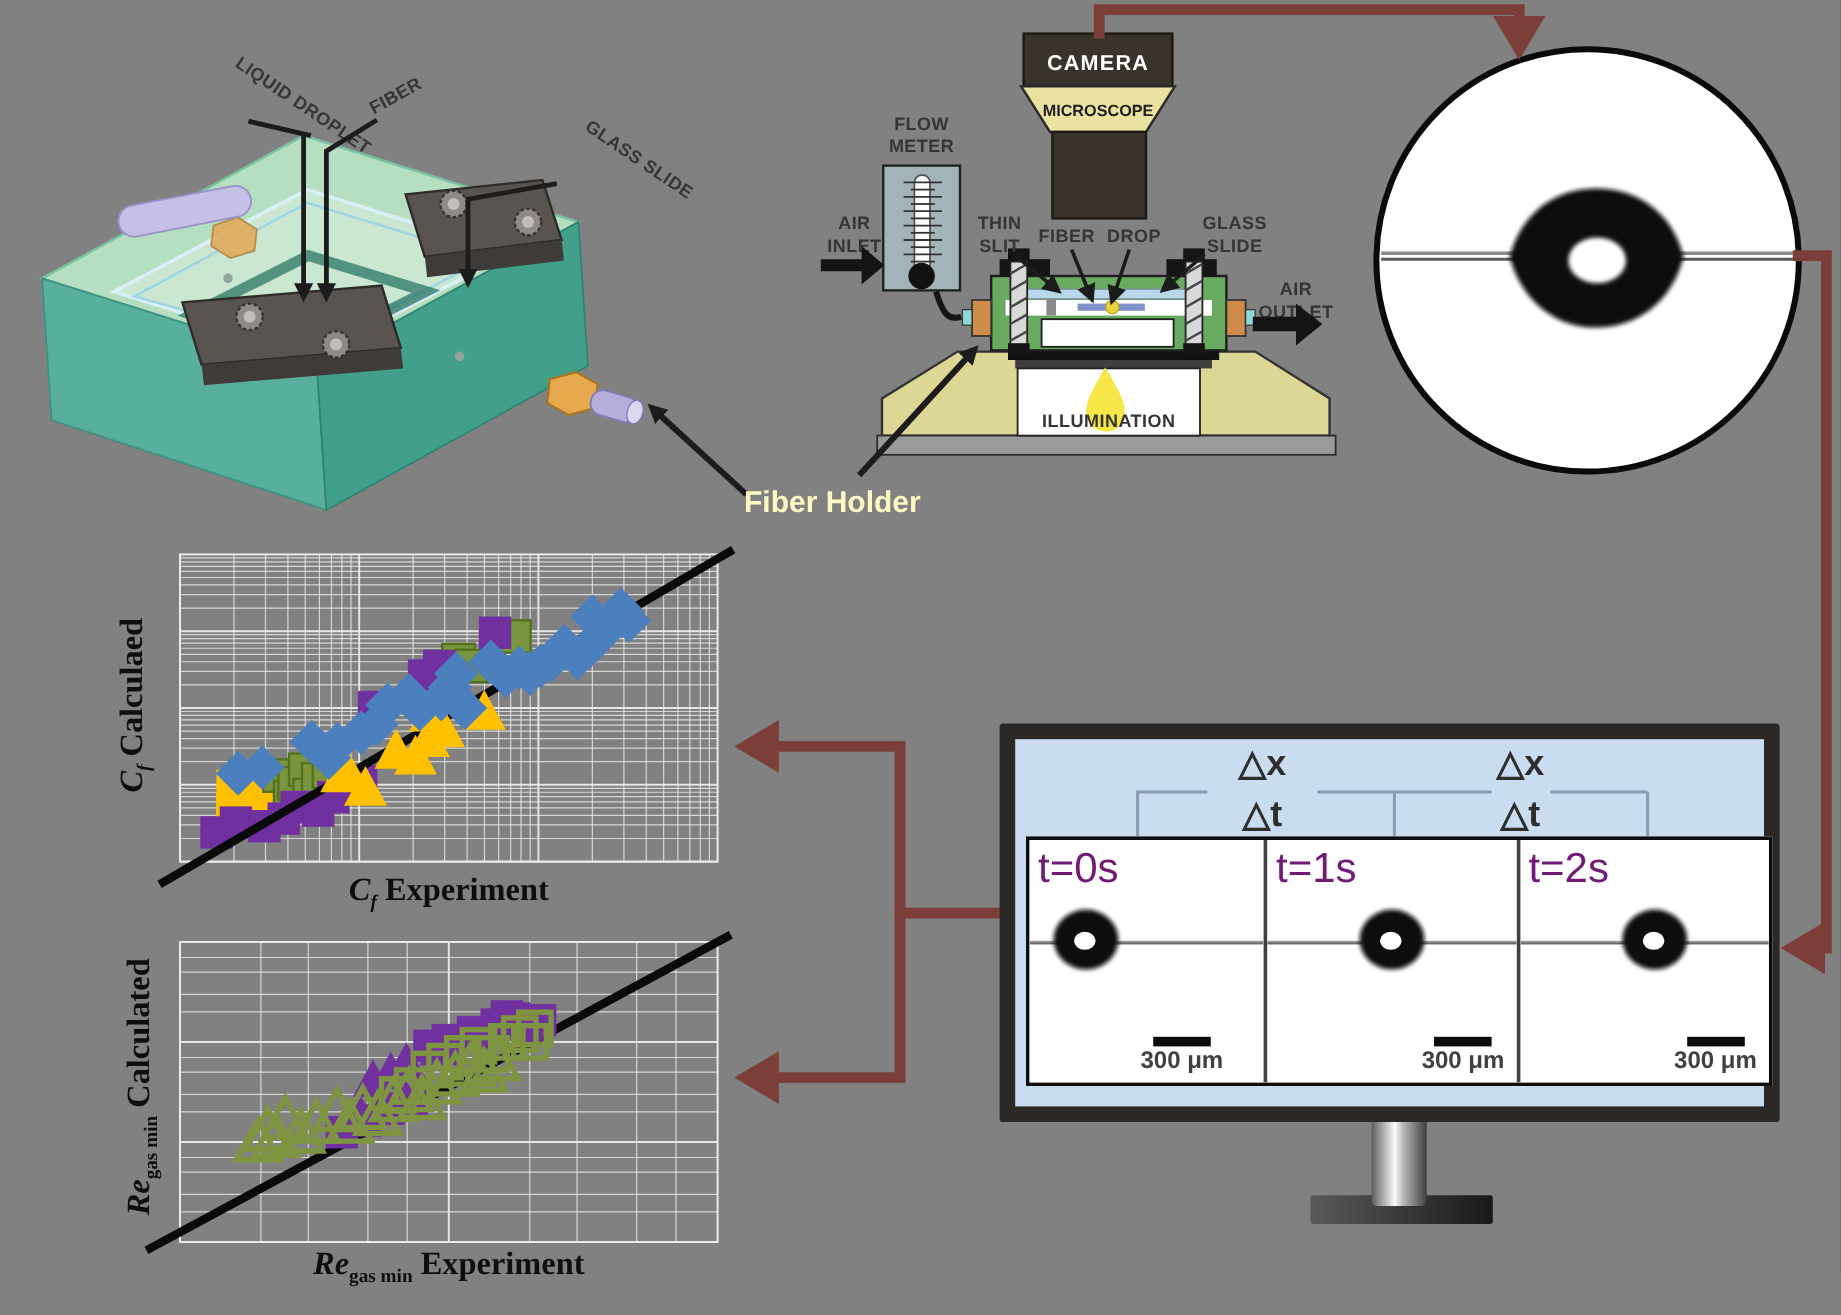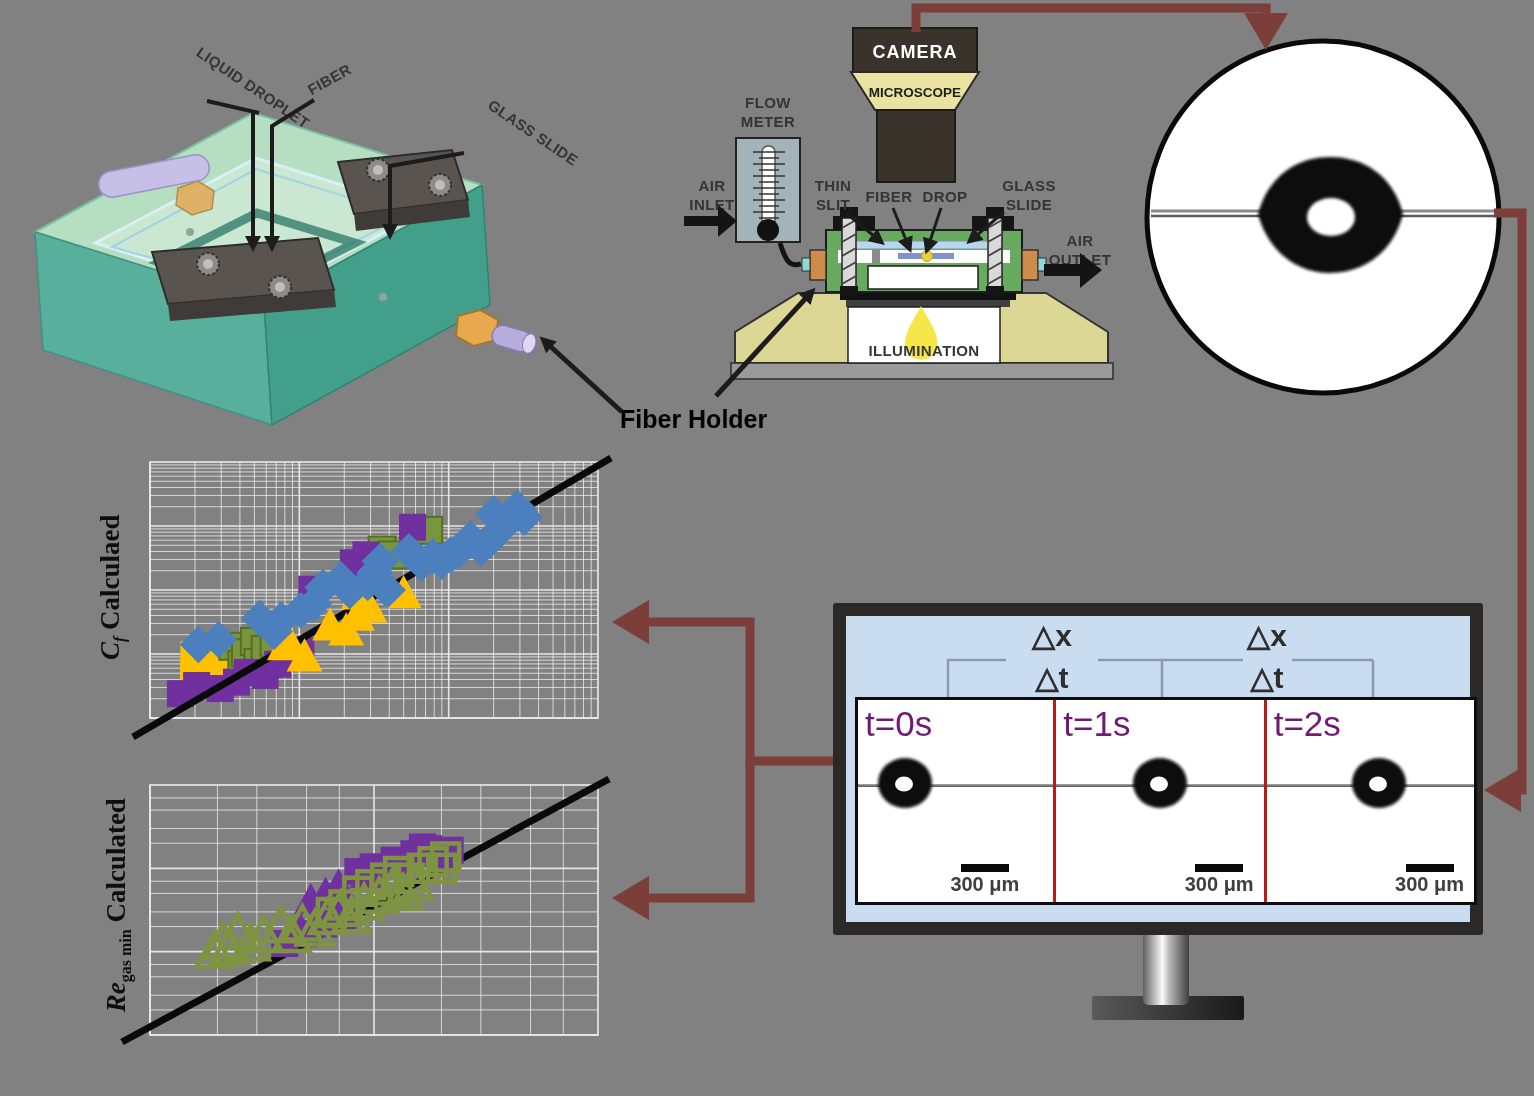--- a/index.html
+++ b/index.html
@@ -12,33 +12,33 @@
   .axlab{font-size:27px;font-weight:600;text-align:center;}
   .axlab i{font-style:italic;}
   .axlab sub{font-size:16px;font-weight:bold;}
   
   #monitor{left:833px;top:603px;width:650px;height:332px;background:#2b2826;border-radius:3px;}
   #mon-screen{left:13px;top:13px;width:624px;height:306px;background:#c9dcf0;position:absolute;}
   .frac{position:absolute;width:90px;text-align:center;font-size:30px;font-weight:bold;color:#2e2e2e;}
   #panels{position:absolute;left:9px;top:81px;width:616px;height:202px;display:flex;
           border:3px solid #0d0d0d;background:#fff;}
   .panel{position:relative;flex:1 1 0;background:#fff;overflow:hidden;}
-  .panel + .panel{border-left:3px solid #b91c1c;padding-left:12px;}
+  .panel + .panel{border-left:3px solid #404040;padding-left:12px;}
   .tlabel{position:absolute;left:7px;top:4px;font-size:35px;color:#701a75;}
   .fiberline{position:absolute;left:0;top:84px;width:100%;height:3px;
              background:linear-gradient(180deg,#aaa,#555);}
   .dropsvg{position:absolute;top:52px;width:76px;height:64px;}
   .scale{position:absolute;bottom:6px;right:10px;text-align:center;}
   .scale .bar{width:48px;height:8px;background:#0a0a0a;margin:0 auto 1px auto;}
   .scale .txt{font-size:20px;font-weight:bold;color:#404040;white-space:nowrap;}
   #stand-col{left:1143px;top:935px;width:46px;height:70px;border-radius:0 0 5px 5px;
     background:linear-gradient(90deg,#5e5e5e,#fbfbfb 42%,#b5b5b5 58%,#3f3f3f);}
   #stand-base{left:1092px;top:996px;width:152px;height:24px;border-radius:2px;
     background:linear-gradient(90deg,#5a5a5a,#191919);}
-  #fiber-holder{left:620px;top:405px;width:170px;font-size:25px;font-weight:600;color:#000000;}
+  #fiber-holder{left:620px;top:405px;width:170px;font-size:25px;font-weight:600;color:#fef9c3;}
 </style>
 </head>
 <body>
 
 <div id="canvas">
 
   <svg class="abs" width="1534" height="1096" viewBox="0 0 1534 1096">
     <defs>
       <marker id="ah-m" markerUnits="userSpaceOnUse" markerWidth="40" markerHeight="46" refX="3" refY="23" orient="auto">
         <polygon points="0,1 37,23 0,45" fill="#7b3e38"></polygon>
@@ -428,22 +428,28 @@
           <rect x="385.14" y="858" width="27" height="27" fill="none" stroke="#7e9440" stroke-width="4.5"></rect>
           <rect x="395.892" y="864.75" width="27" height="27" fill="none" stroke="#7e9440" stroke-width="4.5"></rect>
           <rect x="408.884" y="854.75" width="27" height="27" fill="none" stroke="#7e9440" stroke-width="4.5"></rect>
           <rect x="419.636" y="848.25" width="27" height="27" fill="none" stroke="#7e9440" stroke-width="4.5"></rect>
           <rect x="428.148" y="854.75" width="27" height="27" fill="none" stroke="#7e9440" stroke-width="4.5"></rect>
           <rect x="432.18" y="843.5" width="27" height="27" fill="none" stroke="#7e9440" stroke-width="4.5"></rect>
         </g>
       </g>
   </svg>
 
+  <div class="abs serif axlab" style="left:150px;top:726px;width:448px;">
+    <i>C</i><sub><i>f</i></sub><span> Experiment</span>
+  </div>
   <div class="abs serif axlab" style="left:-48px;top:570px;width:320px;transform:rotate(-90deg);">
     <i>C</i><sub><i>f</i></sub><span> Calculaed</span>
+  </div>
+  <div class="abs serif axlab" style="left:150px;top:1038px;width:448px;">
+    <i>Re</i><sub>gas min</sub><span> Experiment</span>
   </div>
   <div class="abs serif axlab" style="left:-62px;top:888px;width:360px;transform:rotate(-90deg);">
     <i>Re</i><sub>gas min</sub><span> Calculated</span>
   </div>
 
   <div id="fiber-holder" class="abs">Fiber Holder</div>
 
   <div id="monitor" class="abs">
     <div id="mon-screen">
       <svg class="abs" style="left:0;top:0" width="624" height="82">

